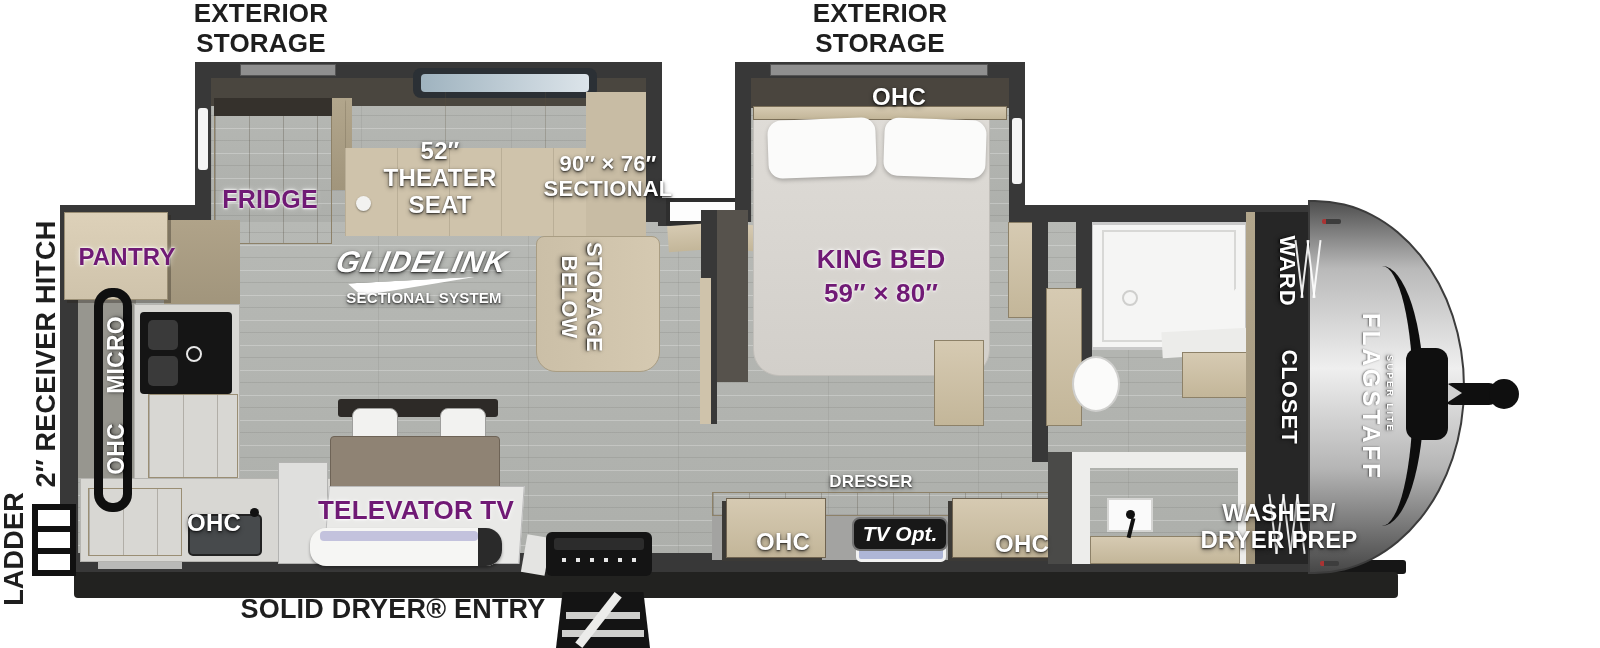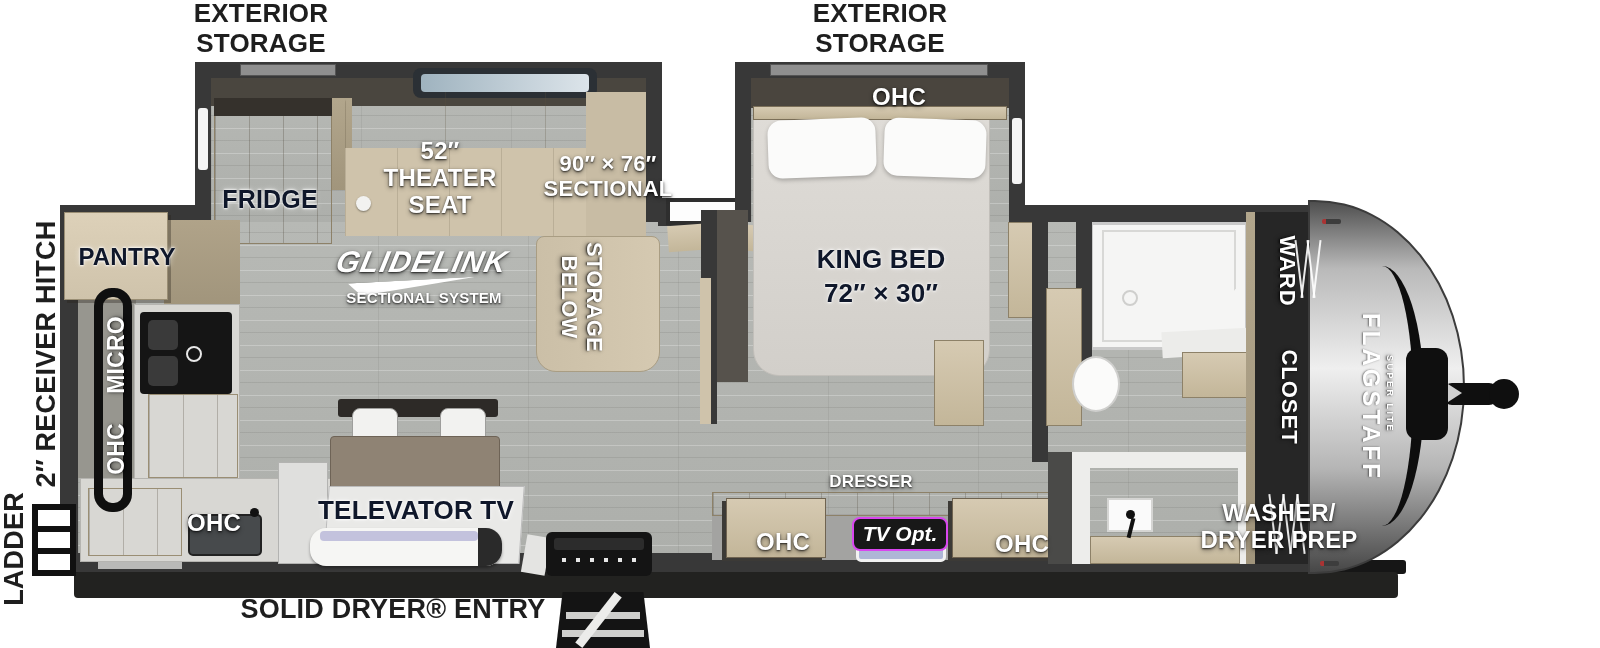--- a/index.html
+++ b/index.html
@@ -9,21 +9,21 @@
   .wall{background:#383838;}
   .wood{background:linear-gradient(180deg,#d6cab2,#c3b699);}
   .woodd{background:linear-gradient(180deg,#b2a68c,#a1957c);}
   .floor{background:
       repeating-linear-gradient(90deg, rgba(110,110,105,.14) 0 1px, rgba(0,0,0,0) 1px 150px),
       repeating-linear-gradient(180deg, rgba(255,255,255,.25) 0 1px, rgba(0,0,0,0) 1px 12px, rgba(95,95,90,.16) 12px 13px, rgba(0,0,0,0) 13px 25px),
       linear-gradient(180deg,#b7b9b5,#adafab);}
   .lbl{position:absolute;font-weight:800;color:#fff;text-align:center;white-space:pre-line;
        line-height:1.12;letter-spacing:.2px;
        text-shadow:0 1px 2px rgba(0,0,0,.75),0 2px 5px rgba(0,0,0,.45);}
-  .lbl.dark{color:#0f172a;text-shadow:0 1px 2px rgba(255,255,255,.9),0 -1px 2px rgba(255,255,255,.7),0 0 6px rgba(255,255,255,.6);}
+  .lbl.dark{color:#701a75;text-shadow:0 1px 2px rgba(255,255,255,.9),0 -1px 2px rgba(255,255,255,.7),0 0 6px rgba(255,255,255,.6);}
   .lbl.plain{color:#1e1e1e;text-shadow:none;}
   .ctr{transform:translate(-50%,-50%);}
   .ccw{transform:translate(-50%,-50%) rotate(-90deg);}
   .cw{transform:translate(-50%,-50%) rotate(90deg);}
   .squig{position:absolute;width:0;border-left:2px solid #fff;opacity:.9;}
   .seam-v{background-image:repeating-linear-gradient(90deg, rgba(60,50,35,.25) 0 1px, rgba(0,0,0,0) 1px 34px);}
 </style>
 </head>
 <body>
 
@@ -190,24 +190,24 @@
 BELOW</div>
   <div class="lbl ctr" style="left:422px;top:262px;font-size:30px;font-style:italic;font-weight:800;letter-spacing:1px;transform:translate(-50%,-50%) skewX(-12deg);">GLIDELINK</div>
   <div class="lbl ctr" style="left:424px;top:298px;font-size:15px;white-space:nowrap;">SECTIONAL SYSTEM</div>
   <div class="lbl dark ctr" style="left:416px;top:511px;font-size:26px;white-space:nowrap;">TELEVATOR TV</div>
   <div class="lbl ccw" style="left:117px;top:355px;font-size:23px;">MICRO</div>
   <div class="lbl ccw" style="left:117px;top:449px;font-size:23px;">OHC</div>
   <div class="lbl ctr" style="left:214px;top:523px;font-size:24px;">OHC</div>
 
   <div class="lbl ctr" style="left:899px;top:97px;font-size:24px;">OHC</div>
   <div class="lbl dark ctr" style="left:881px;top:277px;font-size:26px;line-height:1.3;">KING BED
-72″ × 30″</div>
+59″ × 80″</div>
   <div class="lbl ctr" style="left:871px;top:482px;font-size:17px;">DRESSER</div>
   <div class="lbl ctr" style="left:783px;top:542px;font-size:24px;">OHC</div>
-  <div class="abs" style="left:852px;top:517px;width:96px;height:34px;background:#181818;border:2px solid #d946ef;border-radius:8px;box-sizing:border-box;display:flex;align-items:center;justify-content:center;">
+  <div class="abs" style="left:852px;top:517px;width:96px;height:34px;background:#181818;border:2px solid #737373;border-radius:8px;box-sizing:border-box;display:flex;align-items:center;justify-content:center;">
     <span style="color:#fff;font-style:italic;font-weight:800;font-size:21px;white-space:nowrap;">TV Opt.</span>
   </div>
   <div class="lbl ctr" style="left:1022px;top:544px;font-size:24px;">OHC</div>
 
   <div class="lbl cw" style="left:1287px;top:271px;font-size:22px;letter-spacing:1px;">WARD</div>
   <div class="lbl cw" style="left:1289px;top:397px;font-size:22px;letter-spacing:1px;">CLOSET</div>
   <div class="lbl ctr" style="left:1279px;top:527px;font-size:24px;white-space:pre-line;z-index:5;">WASHER/
 DRYER PREP</div>
   <div class="lbl cw" style="left:1371px;top:397px;font-size:24px;letter-spacing:3px;white-space:nowrap;text-shadow:0 1px 2px rgba(0,0,0,.5);">FLAGSTAFF</div>
   <div class="lbl cw" style="left:1390px;top:394px;font-size:9px;letter-spacing:2.5px;white-space:nowrap;">SUPER LITE</div>

